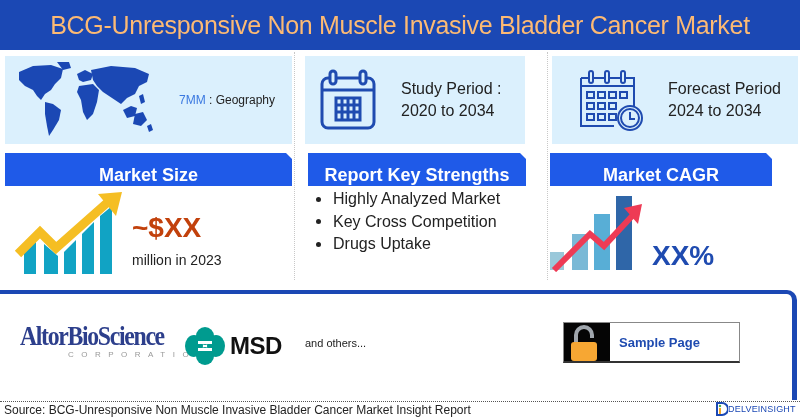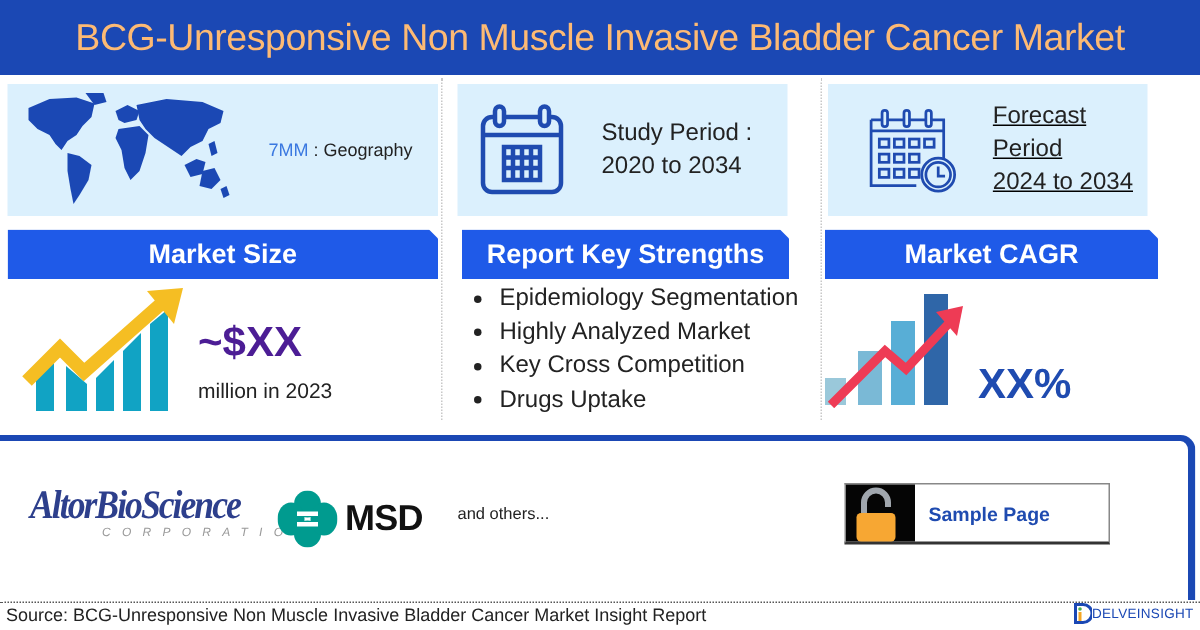--- a/index.html
+++ b/index.html
@@ -1,29 +1,29 @@
 <!DOCTYPE html>
 <html><head>
 <meta charset="utf-8">
 <style>
   *{margin:0;padding:0;box-sizing:border-box;}
   body{width:800px;height:420px;background:#fff;font-family:"Liberation Sans","DejaVu Sans",sans-serif;position:relative;overflow:hidden;}
   .header{position:absolute;left:0;top:0;width:800px;height:50px;background:#1b48b4;color:#fdba74;display:flex;align-items:center;justify-content:center;font-size:25px;letter-spacing:-0.3px;}
   .vsep{position:absolute;top:52px;height:228px;border-left:1px dotted #c8c8c8;}
   .info-box{position:absolute;top:56px;height:88px;background:#dbf0fd;display:flex;align-items:center;}
   .info-text{font-size:16px;color:#222;line-height:22px;}
-  .seg-head{position:absolute;top:153px;height:33px;background:#1f5ae8;color:#fff;font-weight:bold;font-size:18px;display:flex;align-items:center;justify-content:center;clip-path:polygon(0 0,calc(100% - 6px) 0,100% 6px,100% 100%,0 100%);}
-  .ms-val{position:absolute;left:132px;top:212px;font-size:28px;font-weight:bold;color:#4c1d95;text-align:center;}
+  .seg-head{position:absolute;top:153px;height:33px;background:#1f5ae8;color:#fff;font-weight:bold;font-size:18px;display:flex;align-items:flex-end;justify-content:center;clip-path:polygon(0 0,calc(100% - 6px) 0,100% 6px,100% 100%,0 100%);}
+  .ms-val{position:absolute;left:132px;top:212px;font-size:28px;font-weight:bold;color:#c2410c;text-align:center;}
   .ms-sub{position:absolute;left:132px;top:252px;font-size:14px;color:#222;}
   .strengths{position:absolute;left:316px;top:188px;list-style:none;}
   .strengths li{font-size:16px;color:#222;height:22.5px;display:flex;align-items:center;}
   .strengths li .dot{display:inline-block;width:5px;height:5px;border-radius:50%;background:#222;margin-right:12px;}
   .cagr-val{position:absolute;left:652px;top:240px;font-size:28px;font-weight:bold;color:#1f4bb0;}
   .bottom-frame{position:absolute;left:0;top:290px;width:797px;height:110px;border-top:4px solid #1b48b4;border-right:5px solid #1b48b4;border-top-right-radius:10px;}
-  .altor{position:absolute;left:20px;top:323px;width:142px;font-style:italic;}
+  .altor{position:absolute;left:20px;top:323px;width:142px;}
   .altor-main{font-family:"Liberation Serif",serif;font-size:27px;color:#2d3f8c;letter-spacing:-1.5px;transform:scaleX(0.88);transform-origin:left;white-space:nowrap;line-height:26px;font-weight:bold;}
   .altor-sub{font-size:8px;color:#999;letter-spacing:7.5px;margin-top:1px;white-space:nowrap;margin-left:48px;}
   .msd-text{position:absolute;left:230px;top:332px;font-size:24px;font-weight:bold;color:#111;letter-spacing:-0.5px;}
   .others{position:absolute;left:305px;top:337px;font-size:11px;color:#222;}
   .sample-btn{position:absolute;left:563px;top:322px;width:177px;height:41px;border:1px solid #888;border-bottom:2px solid #333;display:flex;background:#fff;cursor:pointer;}
   .lock-box{width:46px;height:100%;background:#050505;position:relative;}
   .sample-text{padding-left:9px;font-size:13px;font-weight:bold;color:#1f4bb0;line-height:17px;display:flex;flex-direction:column;justify-content:center;}
   .footer-line{position:absolute;left:0;top:401px;width:800px;border-top:1px dotted #555;}
   .source{position:absolute;left:4px;top:403px;font-size:12px;color:#222;}
   .delve{position:absolute;left:716px;top:402px;display:flex;align-items:center;}
@@ -73,21 +73,21 @@
       <line x1="17" y1="37" x2="41" y2="37"></line>
         <line x1="17" y1="44" x2="41" y2="44"></line>
     </g>
   </svg>
   <div class="info-text" style="margin-left:22px;">
     <div>Study Period :</div>
     <div>2020 to 2034</div>
   </div>
 </div>
 
-<div class="info-box" style="left:552px;width:213px;text-decoration:underline;">
+<div class="info-box" style="left:552px;width:246px;">
   <svg width="70" height="64" viewBox="0 0 70 64" style="margin-left:26px">
     <g fill="none" stroke="#1f4bb0" stroke-width="2">
       <path d="M3 10 H56 V38"></path>
         <path d="M3 10 V58 H36"></path>
       <line x1="3" y1="18" x2="56" y2="18"></line>
       <rect x="11" y="3" width="4" height="12" rx="2" fill="#dbf0fd"></rect>
       <rect x="27" y="3" width="4" height="12" rx="2" fill="#dbf0fd"></rect>
       <rect x="43" y="3" width="4" height="12" rx="2" fill="#dbf0fd"></rect>
       <rect x="9" y="24" width="7" height="6"></rect>
         <rect x="20" y="24" width="7" height="6"></rect>
@@ -130,24 +130,20 @@
   </g>
   <polyline points="4,62 26,40 42,56 94,10" fill="none" stroke="#f5be23" stroke-width="9" stroke-linejoin="miter"></polyline>
   <polygon points="84,2 108,0 102,24" fill="#f5be23"></polygon>
 </svg>
 <div class="ms-val">~$XX</div>
 <div class="ms-sub">million in 2023</div>
 
 <ul class="strengths">
   <li>
       <span class="dot"></span>
-      <span>Epidemiology Segmentation</span>
-    </li>
-  <li>
-      <span class="dot"></span>
       <span>Highly Analyzed Market</span>
     </li>
   <li>
       <span class="dot"></span>
       <span>Key Cross Competition</span>
     </li>
   <li>
       <span class="dot"></span>
       <span>Drugs Uptake</span>
     </li>

